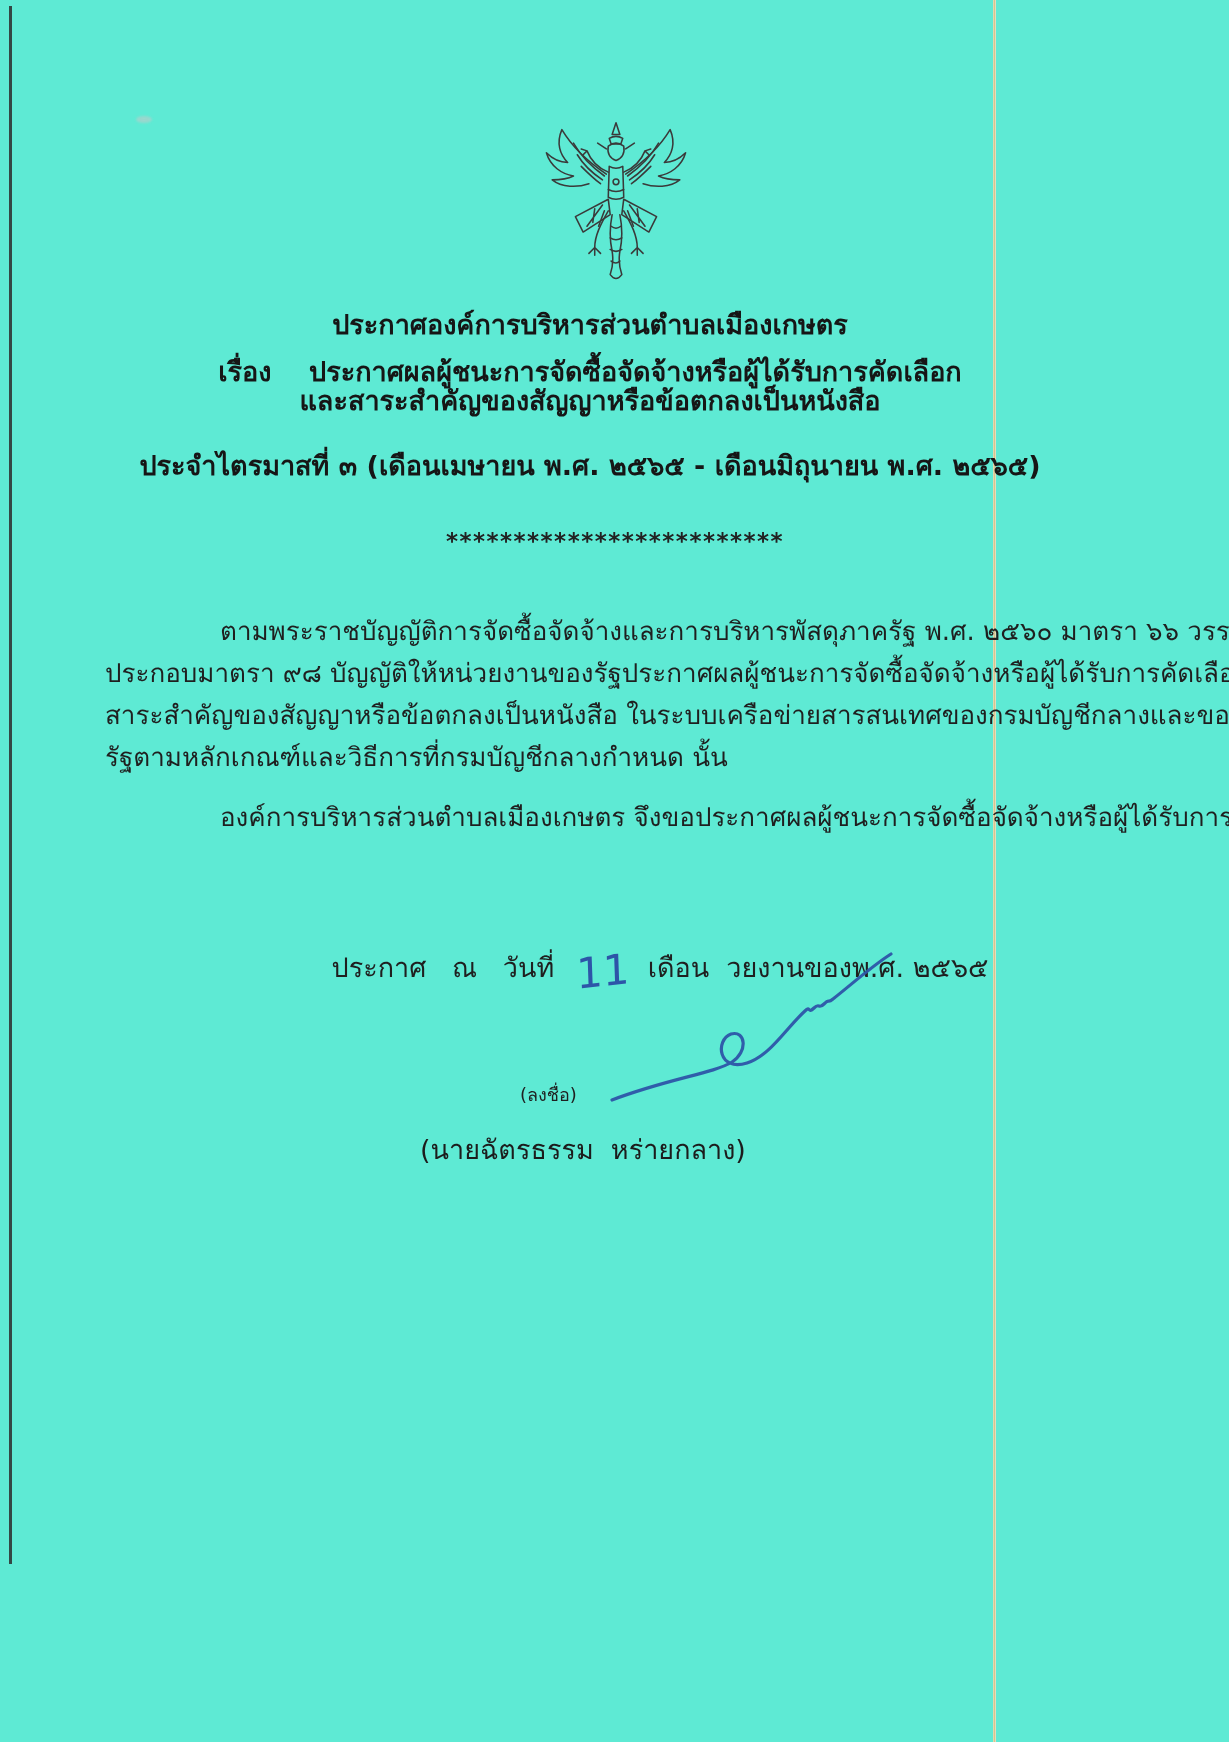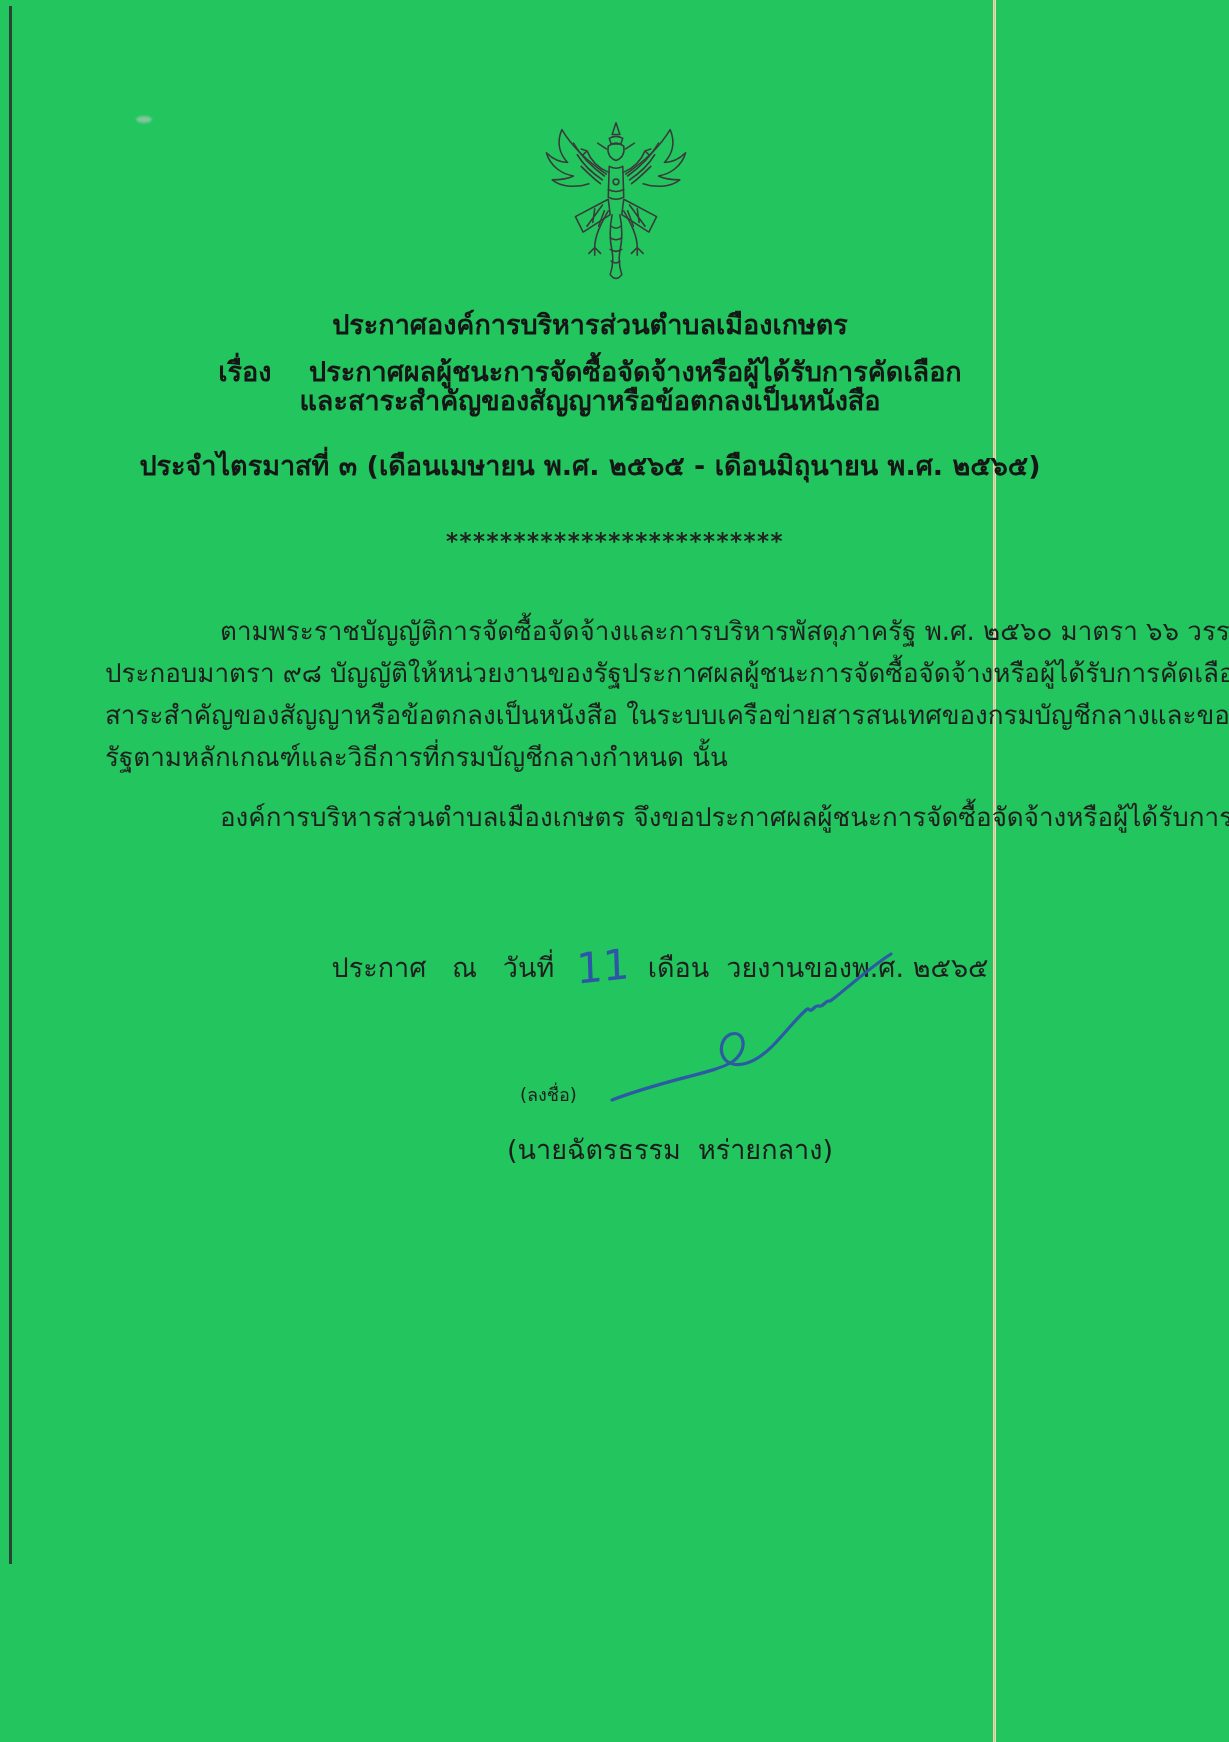--- a/index.html
+++ b/index.html
@@ -1,51 +1,51 @@
 <!DOCTYPE html>
 <html lang="th"><head>
 <meta charset="utf-8">
 <style>
   html,body{margin:0;padding:0;background:#e8e8e8;}
   .page{
     position:relative;
     width:1229px;height:1742px;
     margin:0 auto;
-    background:#22c55e;
+    background:#5eead4;
     overflow:hidden;
     font-family:"DejaVu Sans",sans-serif;
     color:#1c1c1c;
   }
   .abs{position:absolute;white-space:pre;}
   
   .edge-strip{position:absolute;left:9px;top:6px;width:3px;height:1558px;background:#2c2c2c;opacity:.85;}
   .fold-line{position:absolute;left:993px;top:0;width:3px;height:1742px;
     background:linear-gradient(to right,#e9e0bd,#d2c591,#efe9cf);}
   .smudge{position:absolute;left:136px;top:116px;width:16px;height:7px;border-radius:50%;
     background:#c9c9c9;opacity:.55;filter:blur(1px);}
   
   .emblem{position:absolute;left:537px;top:118px;width:158px;height:174px;}
   
   .h-line{left:40px;width:1100px;text-align:center;font-weight:700;font-size:27px;color:#161616;}
   .stars{left:40px;width:1150px;text-align:center;font-size:23px;letter-spacing:1.5px;font-weight:700;color:#222;}
   
   .b-line{left:105px;width:1020px;font-size:26px;color:#1f1f1f;}
   .indent{padding-left:115px;}
   
-  .date-row{left:280px;width:760px;display:flex;justify-content:center;align-items:flex-start;
+  .date-row{left:280px;width:760px;display:flex;justify-content:center;align-items:flex-end;
     font-size:27px;color:#1f1f1f;}
   .date-row span{white-space:pre;}
   .hand-day{
     display:inline-block;color:#2d55a8;font-size:42px;line-height:42px;
     transform:rotate(-6deg) skewX(-4deg);margin:0 18px -4px 22px;font-weight:400;
   }
   
   .sign-label{left:520px;font-size:18px;color:#1f1f1f;}
   .signature-svg{position:absolute;left:600px;top:948px;width:298px;height:172px;}
-  .sign-center{left:420px;width:500px;text-align:center;font-size:27px;color:#1c1c1c;}
+  .sign-center{left:420px;width:500px;font-size:27px;color:#1c1c1c;}
 </style>
 </head>
 <body>
 
 <div class="page">
 
   <div class="edge-strip"></div>
   <div class="fold-line"></div>
   <div class="smudge"></div>
 

